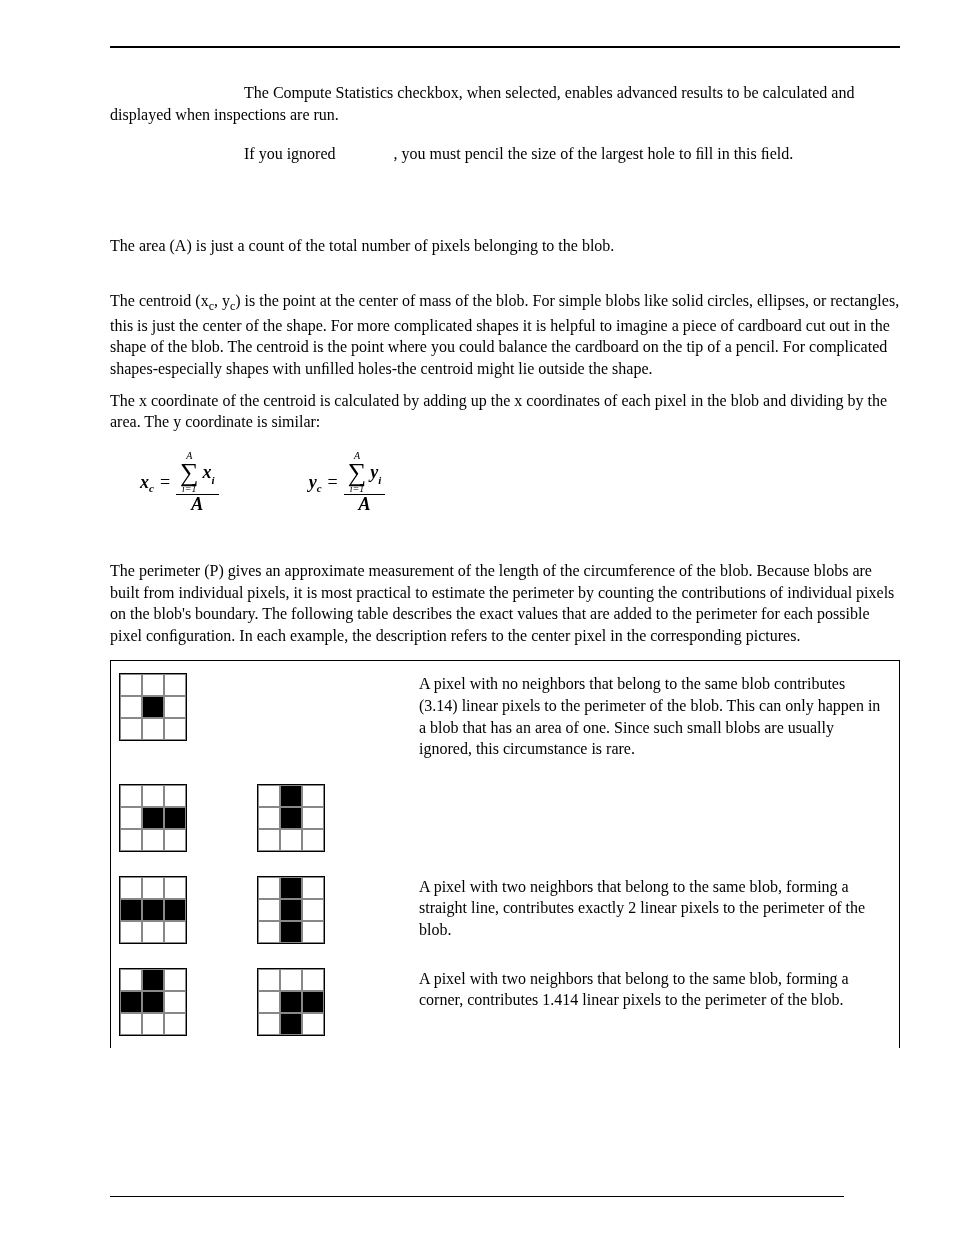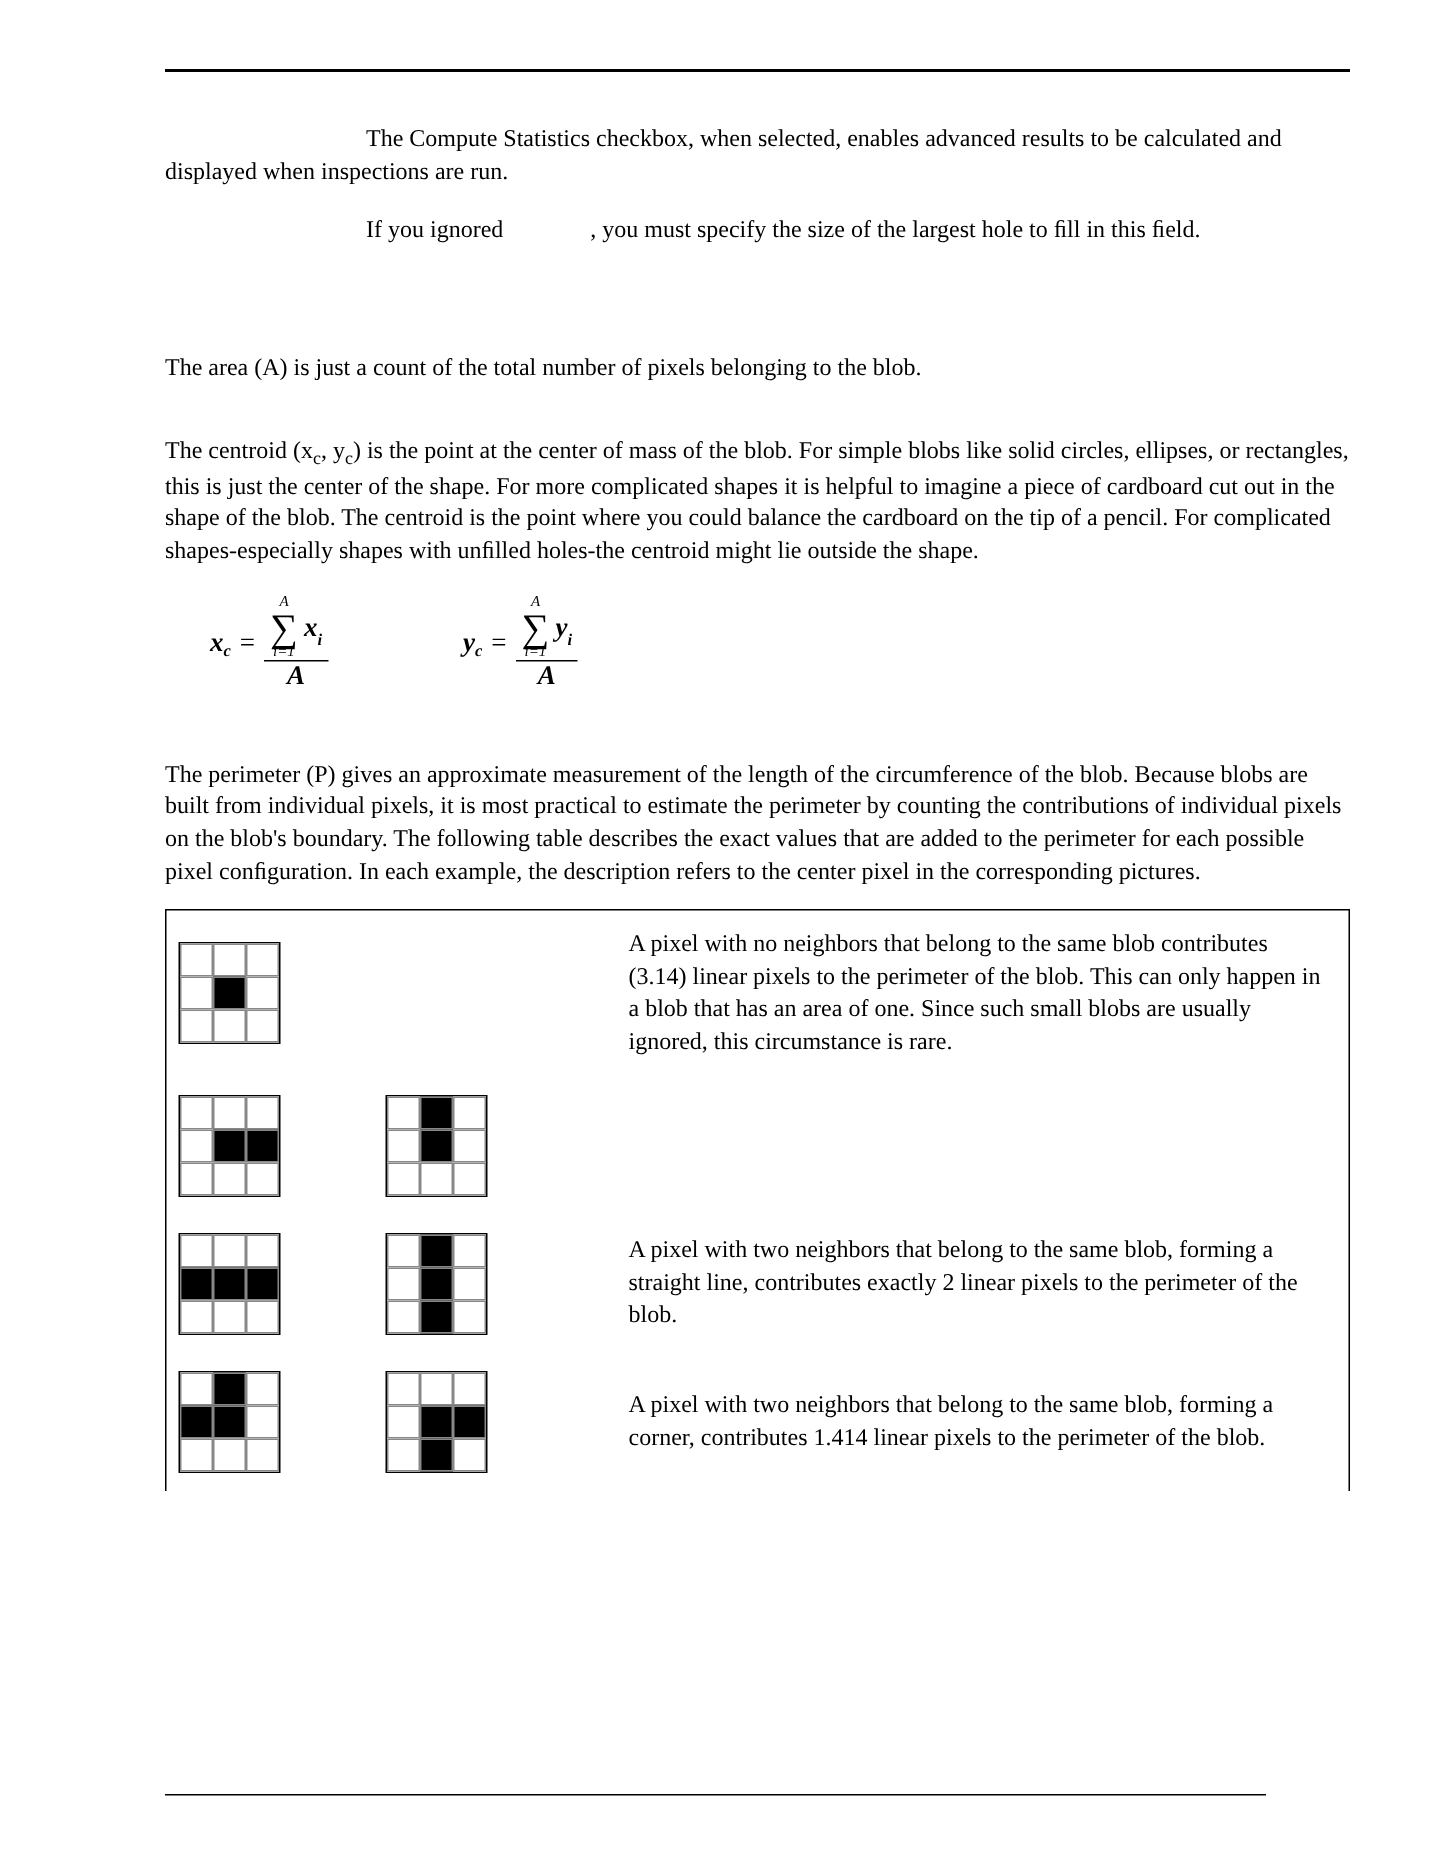--- a/index.html
+++ b/index.html
@@ -62,21 +62,21 @@
   .sigma-term { display: inline-flex; align-items: center; gap: 4px; }
 
   .tbl {
     border-top: 1.5px solid #000;
     border-left: 1.5px solid #000;
     border-right: 1.5px solid #000;
     margin-top: 14px;
   }
   .trow {
     display: flex;
-    align-items: center;
+    align-items: flex-start;
     padding: 12px 8px 12px 8px;
   }
   .cell-grids {
     display: flex;
     gap: 70px;
     width: 300px;
     flex: 0 0 300px;
   }
   .cell-desc {
     flex: 1;
@@ -109,33 +109,34 @@
 <div class="page">
   <hr class="rule">
 
   <div style="height:34px"></div>
 
   <p>
     <span style="display:inline-block;width:134px;"></span><span>The Compute Statistics checkbox, when selected, enables advanced results to be calculated and displayed when inspections are run.</span>
   </p>
 
   <p class="fill-line">
-    <span class="lead"></span><span>If you ignored </span><span style="display:inline-block;width:54px;"></span><span>, you must specify the size of the largest hole to ﬁll in this ﬁeld.</span>
+    <span class="lead"></span><span>If you ignored </span><span style="display:inline-block;width:54px;"></span><span>, you must pencil the size of the largest hole to ﬁll in this ﬁeld.</span>
   </p>
 
   <div class="section-gap"></div>
 
   <p>The area (A) is just a count of the total number of pixels belonging to the blob.</p>
 
   <div style="height:26px"></div>
 
   <p>
     The centroid (x<sub>c</sub>, y<sub>c</sub>) is the point at the center of mass of the blob. For simple blobs like solid circles, ellipses, or rectangles, this is just the center of the shape. For more complicated shapes it is helpful to imagine a piece of cardboard cut out in the shape of the blob. The centroid is the point where you could balance the cardboard on the tip of a pencil. For complicated shapes-especially shapes with unﬁlled holes-the centroid might lie outside the shape.
   </p>
 
+  <p style="margin-top:10px">The x coordinate of the centroid is calculated by adding up the x coordinates of each pixel in the blob and dividing by the area. The y coordinate is similar:</p>
 
   <div class="eq-row">
     <div class="eq">
       <span>x</span>
         <span class="sub">c</span>
       <span class="eqsign">=</span>
       <span class="frac">
         <span class="num sigma-term">
           <span class="sigma">
             <span class="top">A</span>

